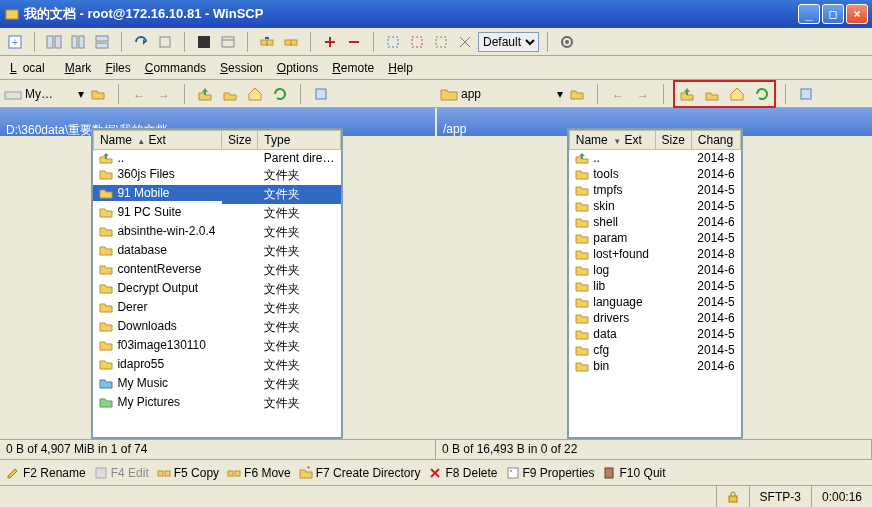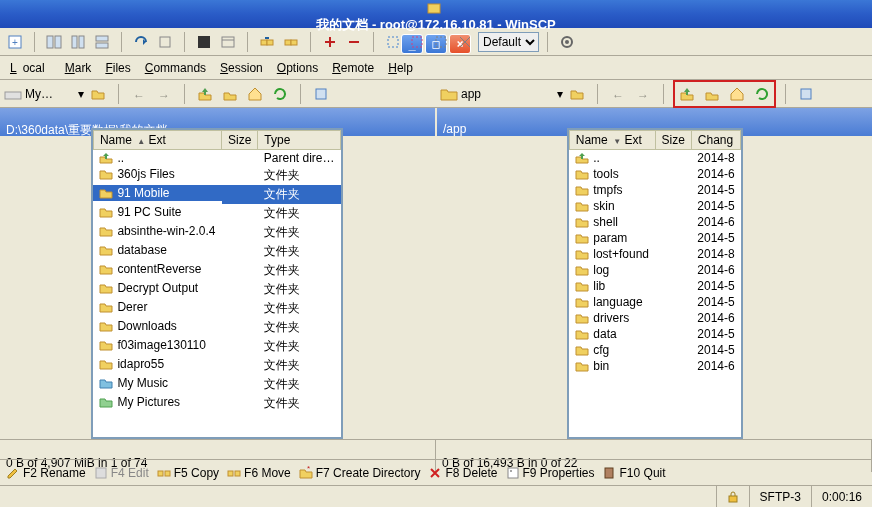--- a/index.html
+++ b/index.html
@@ -13,21 +13,20 @@
   display: flex;
   flex-direction: column;
 }
 .titlebar {
   height: 28px;
   background: linear-gradient(to bottom, #3b77d6 0%, #2a5cc7 50%, #1f4ab8 100%);
   color: #fff;
   display: flex;
   align-items: center;
   padding: 0 4px;
-  flex-direction: column;
 }
 .titlebar .icon { width: 16px; height: 16px; margin-right: 4px; display: inline-flex; align-items: center; justify-content: center; }
 .titlebar .title { flex: 1; font-weight: bold; font-size: 13px; }
 .win-btns { display: flex; gap: 2px; }
 .win-btn { width: 22px; height: 20px; border: 1px solid #fff; border-radius: 3px; display: flex; align-items: center; justify-content: center; font-family: monospace; font-size: 12px; cursor: pointer; }
 .win-btn.min, .win-btn.max { background: linear-gradient(to bottom, #6fa3ef, #3b77d6); }
 .win-btn.close { background: linear-gradient(to bottom, #f09070, #e6512a); color: #fff; font-weight: bold; }
 .toolbar { height: 28px; border-bottom: 1px solid #aca899; display: flex; align-items: center; padding: 2px 4px; gap: 2px; }
 .tbtn { width: 22px; height: 22px; border: 1px solid transparent; display: flex; align-items: center; justify-content: center; cursor: pointer; }
 .tdrop { display: flex; align-items: center; gap: 2px; }
@@ -49,21 +48,21 @@
 .pane + .pane { margin-left: 4px; }
 .listwrap { flex: 1; border: 2px solid #7f9db9; background: #fff; overflow: auto; }
 table { width: 100%; border-collapse: collapse; font-size: 12px; }
 thead th { background: #ece9d8; border: 1px solid #c0c0a0; padding: 2px 6px; text-align: left; font-weight: normal; position: sticky; top: 0; white-space: nowrap; }
 thead th .arrow { font-size: 8px; color: #555; margin-left: 2px; }
 tbody td { padding: 1px 6px; white-space: nowrap; }
 tbody tr.selected td { background: #316ac5; color: #fff; }
 tbody td.namecell { display: flex; align-items: center; gap: 4px; }
 .ficon { width: 14px; height: 12px; display: inline-block; flex-shrink: 0; }
 .status-panes { height: 20px; display: flex; border-top: 1px solid #aca899; }
-.status-panes > div { flex: 1; padding: 16px 6px; border-right: 1px solid #aca899; }
+.status-panes > div { flex: 1; padding: 2px 6px; border-right: 1px solid #aca899; }
 .fnbar { height: 26px; display: flex; align-items: center; padding: 2px 6px; gap: 8px; border-top: 1px solid #aca899; }
 .fnbtn { display: flex; align-items: center; gap: 3px; cursor: pointer; }
 .fnbtn.disabled { color: #888; }
 .statusbar { height: 22px; display: flex; align-items: center; border-top: 1px solid #aca899; }
 .statusbar .seg { border-left: 1px solid #aca899; padding: 0 10px; height: 100%; display: flex; align-items: center; gap: 4px; }
 .statusbar .fill { flex: 1; }
 svg { display: block; }
 </style>
 </head>
 <body>

